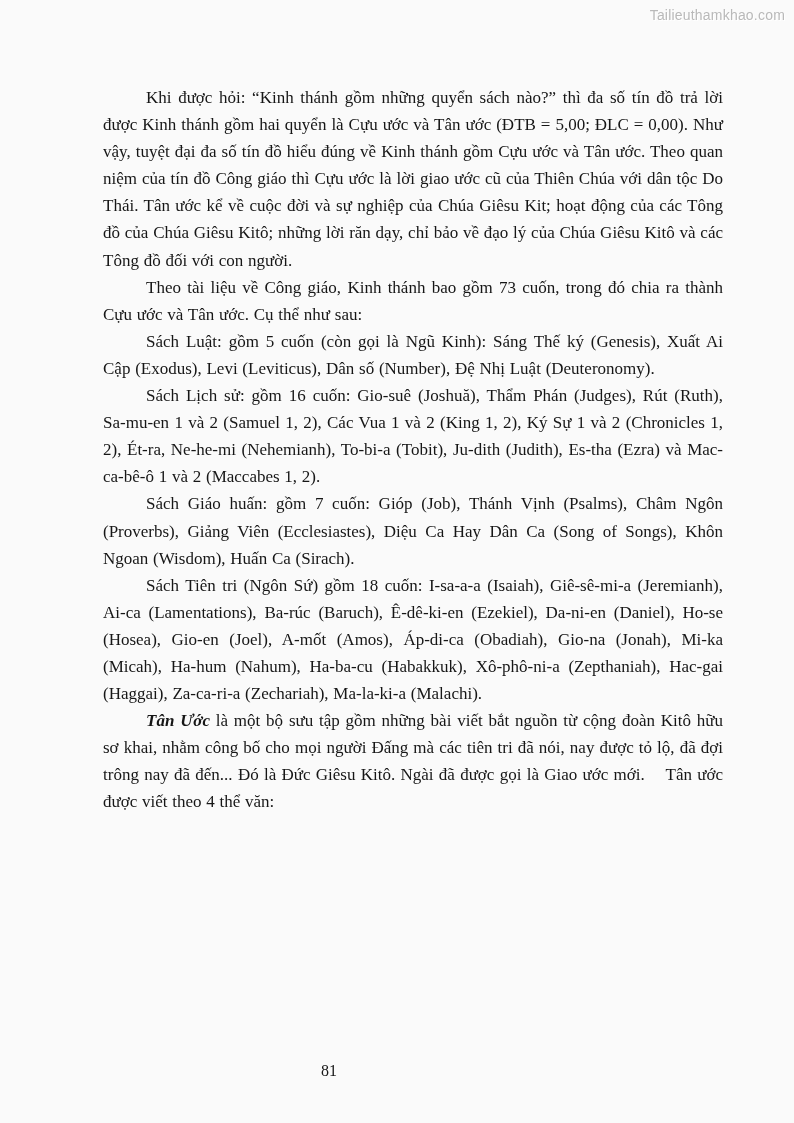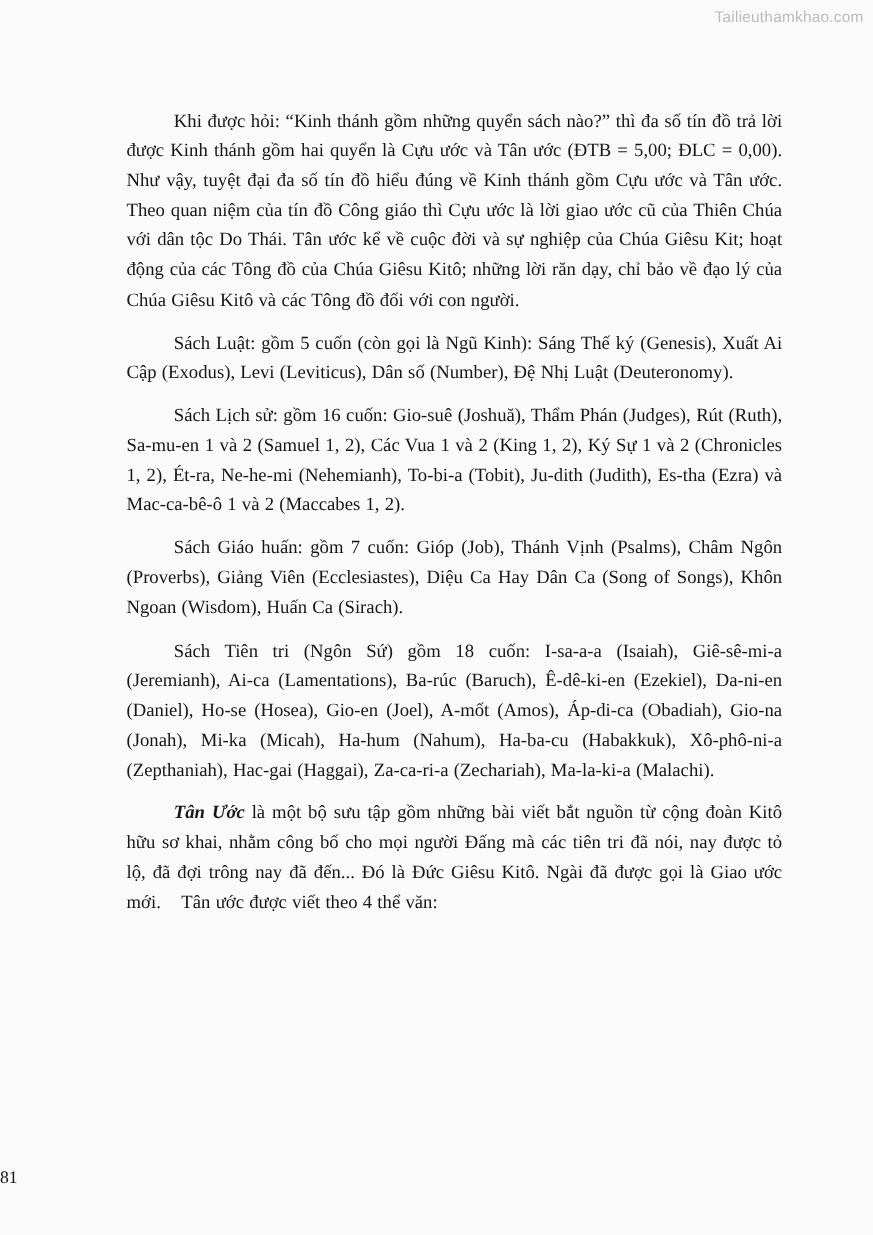--- a/index.html
+++ b/index.html
@@ -32,47 +32,49 @@
     position: absolute;
     left: 103px;
     top: 84px;
     width: 620px;
     font-family: "Liberation Serif", serif;
     font-size: 17px;
     line-height: 27.1px;
     color: #161616;
   }
   .doc-body p.para {
-    margin: 12px;
+    margin: 0;
     text-align: justify;
     text-indent: 43px;
     word-spacing: 0.5px;
   }
   .doc-body p.para span.bi {
     font-weight: bold;
     font-style: italic;
   }
   .page-number {
     position: absolute;
     top: 1062px;
     left: 0;
     width: 658px;
+    text-align: center;
     font-family: "Liberation Serif", serif;
     font-size: 16px;
     color: #161616;
   }
 </style>
 </head>
 <body>
 
 <div class="page">
   <div class="watermark">Tailieuthamkhao.com</div>
 
   <div class="doc-body">
       <p class="para"><span class="">Khi được hỏi: “Kinh thánh gồm những quyển sách nào?” thì đa số tín đồ trả lời được Kinh thánh gồm hai quyển là Cựu ước và Tân ước (ĐTB = 5,00; ĐLC = 0,00). Như vậy, tuyệt đại đa số tín đồ hiểu đúng về Kinh thánh gồm Cựu ước và Tân ước. Theo quan niệm của tín đồ Công giáo thì Cựu ước là lời giao ước cũ của Thiên Chúa với dân tộc Do Thái. Tân ước kể về cuộc đời và sự nghiệp của Chúa Giêsu Kit; hoạt động của các Tông đồ của Chúa Giêsu Kitô; những lời răn dạy, chỉ bảo về đạo lý của Chúa Giêsu Kitô và các Tông đồ đối với con người.</span></p>
+      <p class="para"><span class="">Theo tài liệu về Công giáo, Kinh thánh bao gồm 73 cuốn, trong đó chia ra thành Cựu ước và Tân ước. Cụ thể như sau:</span></p>
       <p class="para"><span class="">Sách Luật: gồm 5 cuốn (còn gọi là Ngũ Kinh): Sáng Thế ký (Genesis), Xuất Ai Cập (Exodus), Levi (Leviticus), Dân số (Number), Đệ Nhị Luật (Deuteronomy).</span></p>
       <p class="para"><span class="">Sách Lịch sử: gồm 16 cuốn: Gio-suê (Joshuă), Thẩm Phán (Judges), Rút (Ruth), Sa-mu-en 1 và 2 (Samuel 1, 2), Các Vua 1 và 2 (King 1, 2), Ký Sự 1 và 2 (Chronicles 1, 2), Ét-ra, Ne-he-mi (Nehemianh), To-bi-a (Tobit), Ju-dith (Judith), Es-tha (Ezra) và Mac-ca-bê-ô 1 và 2 (Maccabes 1, 2).</span></p>
       <p class="para"><span class="">Sách Giáo huấn: gồm 7 cuốn: Gióp (Job), Thánh Vịnh (Psalms), Châm Ngôn (Proverbs), Giảng Viên (Ecclesiastes), Diệu Ca Hay Dân Ca (Song of Songs), Khôn Ngoan (Wisdom), Huấn Ca (Sirach).</span></p>
       <p class="para"><span class="">Sách Tiên tri (Ngôn Sứ) gồm 18 cuốn: I-sa-a-a (Isaiah), Giê-sê-mi-a (Jeremianh), Ai-ca (Lamentations), Ba-rúc (Baruch), Ê-dê-ki-en (Ezekiel), Da-ni-en (Daniel), Ho-se (Hosea), Gio-en (Joel), A-mốt (Amos), Áp-di-ca (Obadiah), Gio-na (Jonah), Mi-ka (Micah), Ha-hum (Nahum), Ha-ba-cu (Habakkuk), Xô-phô-ni-a (Zepthaniah), Hac-gai (Haggai), Za-ca-ri-a (Zechariah), Ma-la-ki-a (Malachi).</span></p>
       <p class="para"><span class="bi">Tân Ước</span><span class=""> là một bộ sưu tập gồm những bài viết bắt nguồn từ cộng đoàn Kitô hữu sơ khai, nhằm công bố cho mọi người Đấng mà các tiên tri đã nói, nay được tỏ lộ, đã đợi trông nay đã đến... Đó là Đức Giêsu Kitô. Ngài đã được gọi là Giao ước mới.&nbsp;&nbsp;&nbsp; Tân ước được viết theo 4 thể văn:</span></p>
     </div>
 
   <div class="page-number">81</div>
 </div>
 

